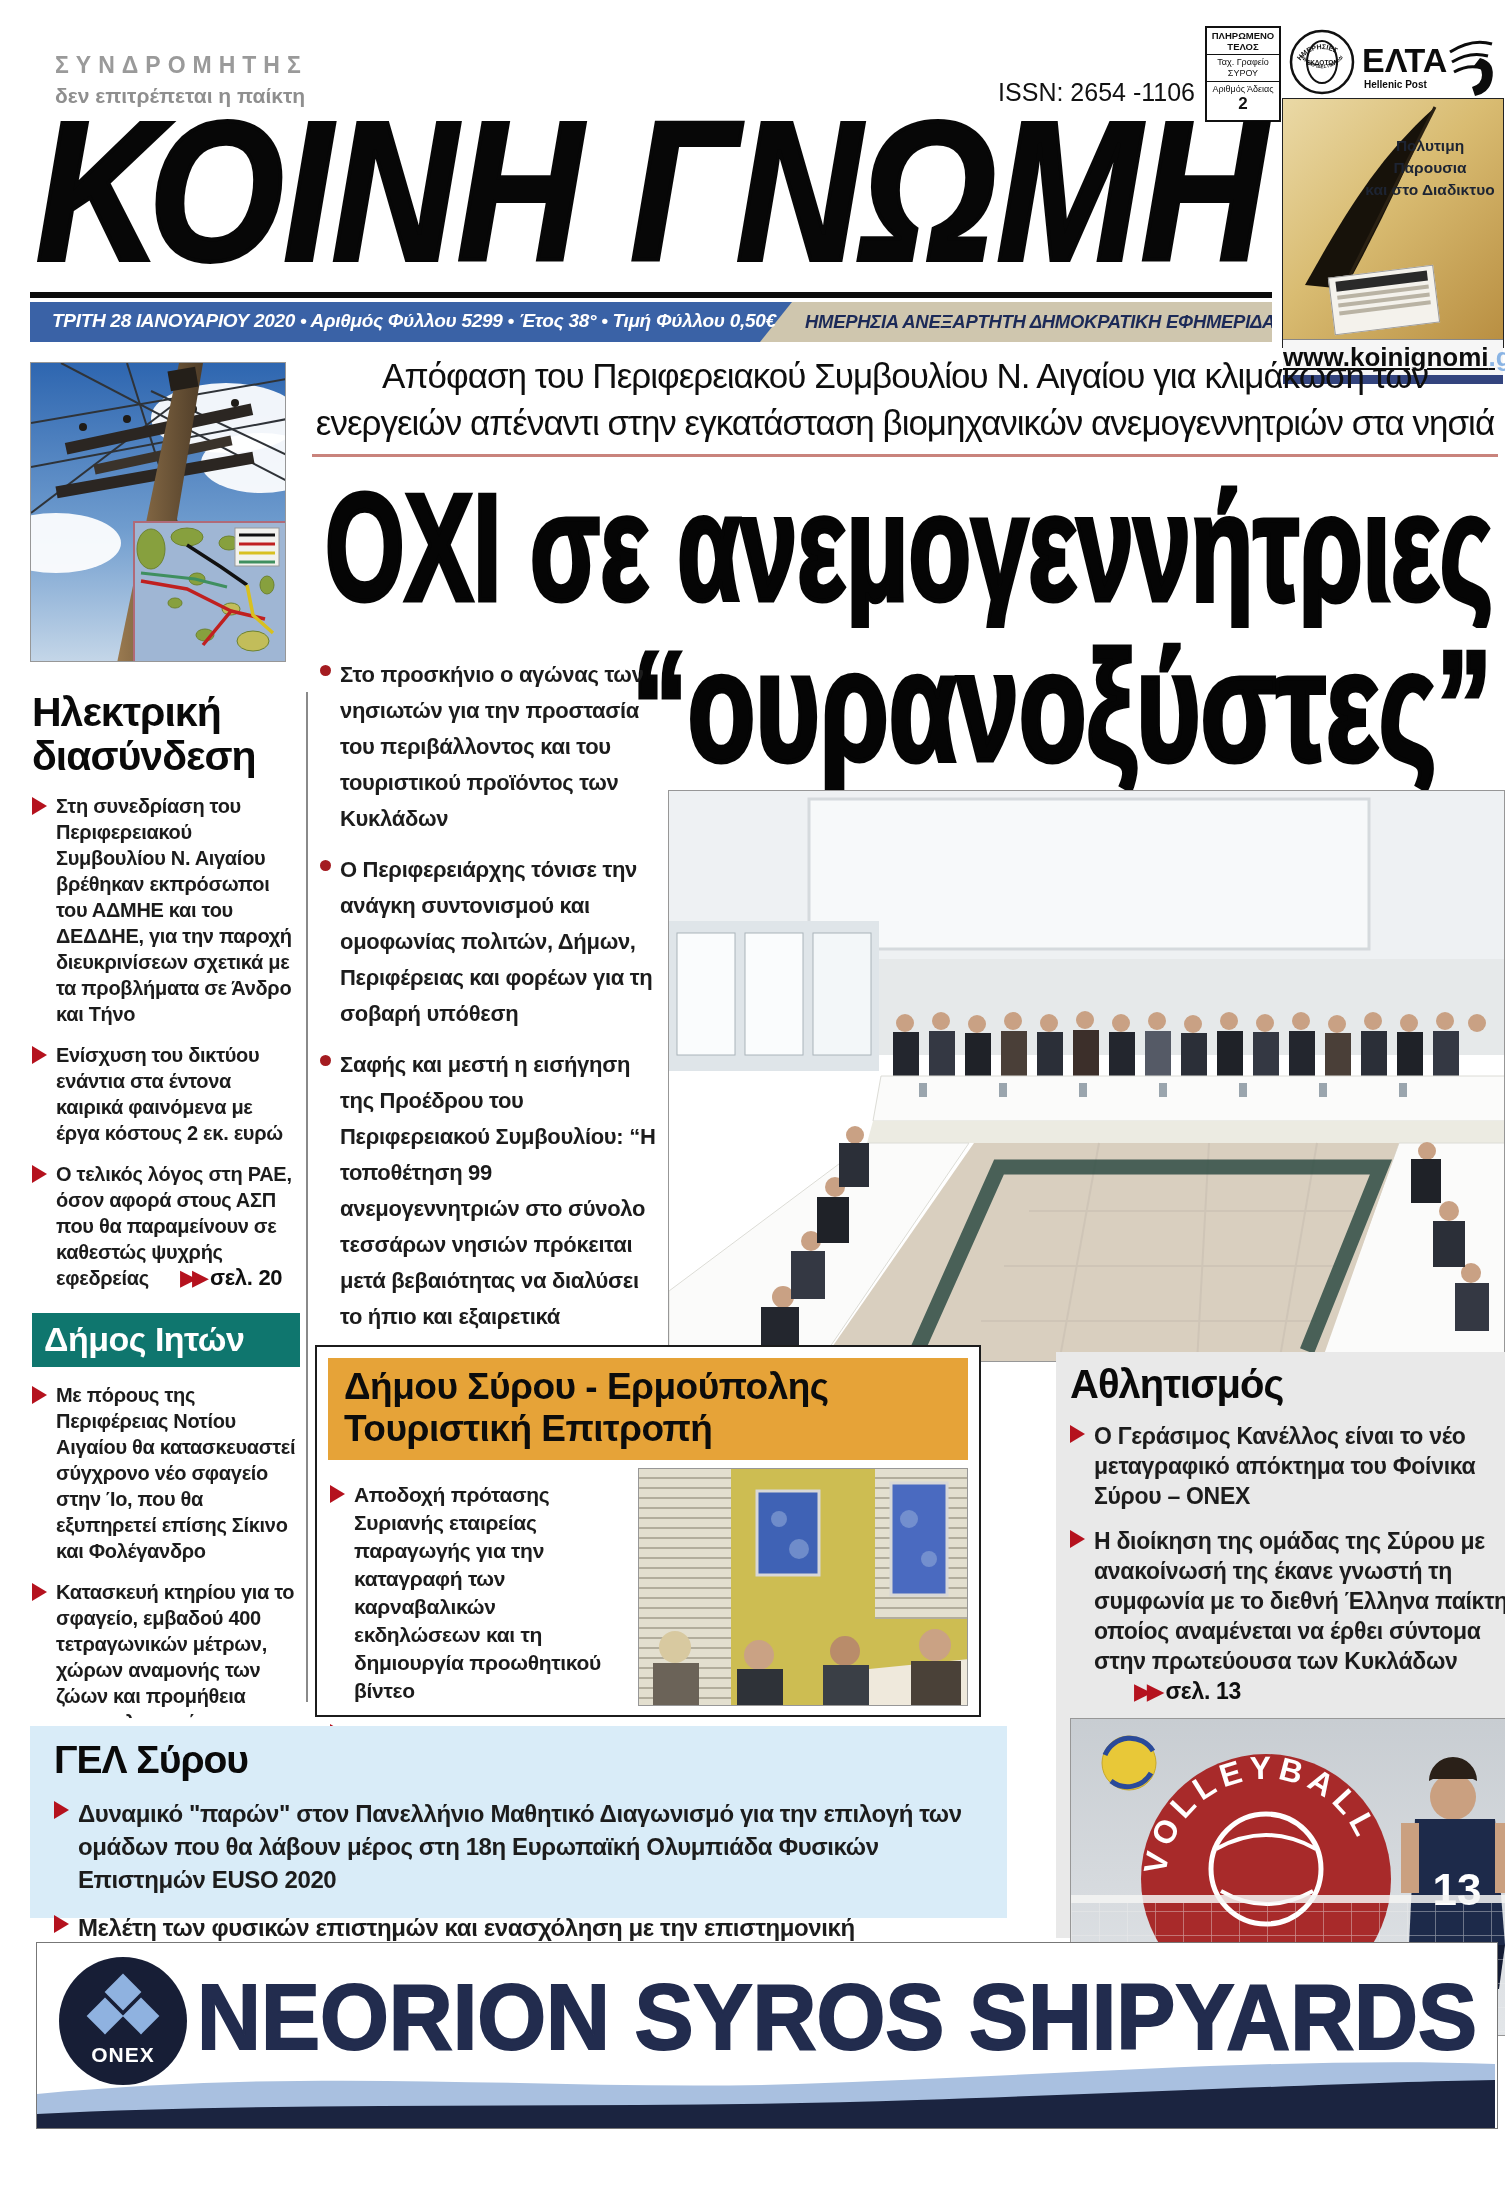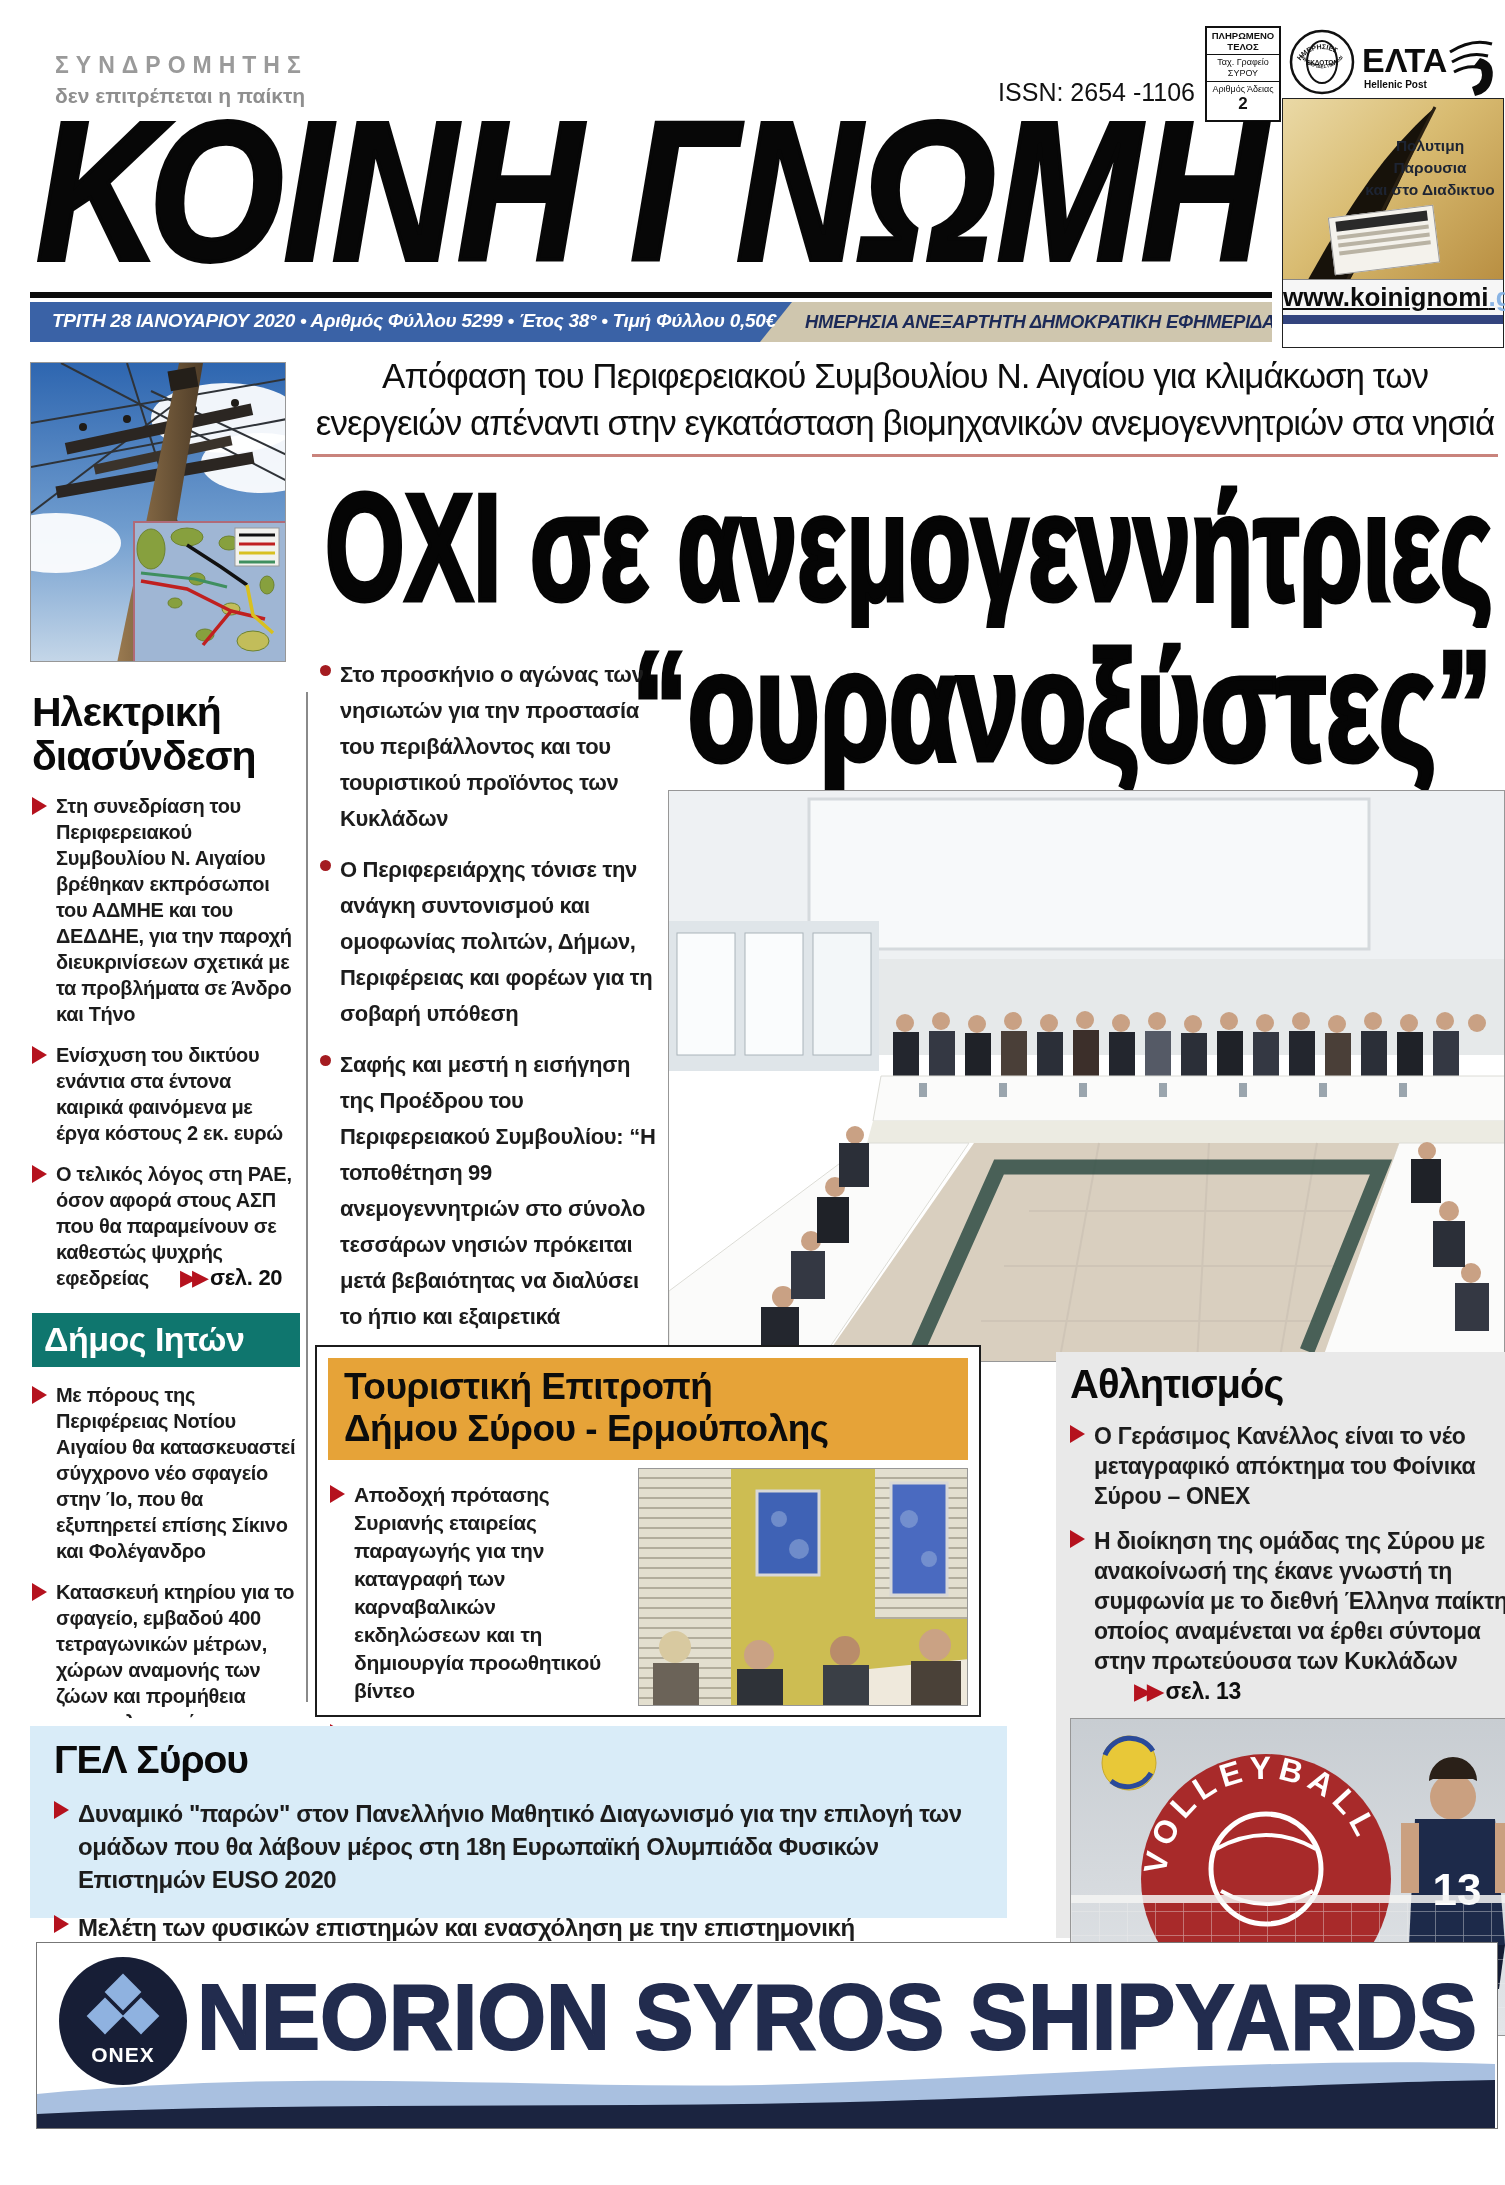--- a/index.html
+++ b/index.html
@@ -18,21 +18,21 @@
   .masthead-svg text{font-family:"Liberation Sans","DejaVu Sans",sans-serif;}
   .rule{background:#0c0c0c;}
   .datebar{height:40px;background:#cfc6ae;overflow:hidden;}
   .datebar .blue{position:absolute;left:0;top:0;height:100%;width:762px;background:#3a62a6;
                  clip-path:polygon(0 0,100% 0,calc(100% - 32px) 100%,0 100%);}
   .datebar .dtext{position:absolute;left:22px;top:8px;color:#fff;font-weight:bold;font-style:italic;
                   font-size:19px;letter-spacing:-.3px;white-space:nowrap;}
   .datebar .tag{position:absolute;left:775px;right:8px;top:9px;color:#1c2a58;font-weight:bold;
                 font-style:italic;font-size:18.5px;text-align:center;letter-spacing:-.3px;white-space:nowrap;}
   .promo{border:1.5px solid #222;background:#fff;}
-  .promo .img{position:relative;width:100%;height:180px;overflow:hidden;
+  .promo .img{position:relative;width:100%;height:240px;overflow:hidden;
               background:linear-gradient(135deg,#ead9a6 0%,#d9bc72 45%,#b98f42 100%);}
   .promo .ptext{position:absolute;right:8px;top:36px;width:130px;text-align:center;color:#1d2433;
                 font-weight:bold;font-size:15.5px;line-height:22px;}
   .promo .mini{position:absolute;left:48px;bottom:10px;width:104px;height:56px;background:#f4f2ec;
                border:1px solid #999;transform:rotate(-7deg);}
   .promo .mini i{display:block;height:10px;margin:4px 6px 0 6px;background:#2a2a2a;}
   .promo .mini em{display:block;height:4px;margin:4px 6px 0 6px;background:#b9b3a4;}
   .promo .web{position:relative;height:44px;background:#f6f6f6;text-align:center;border-top:1px solid #888;}
   .promo .web .wtxt{font-weight:bold;font-size:26px;line-height:34px;text-decoration:underline;color:#0c0c0c;}
   .promo .web .tld{color:#8ab4e4;}
@@ -377,22 +377,22 @@
           <rect x="490" y="292" width="8" height="14"></rect>
           <rect x="570" y="292" width="8" height="14"></rect>
           <rect x="650" y="292" width="8" height="14"></rect>
           <rect x="730" y="292" width="8" height="14"></rect>
         </g>
     </svg>
   </div>
 
   <div class="abs tbox" style="left:315px;top:1345px;width:666px;height:372px;">
     <div class="tbar">
+      <div>Δήμου Σύρου - Ερμούπολης</div>
       <div>Τουριστική Επιτροπή</div>
-      <div>Δήμου Σύρου - Ερμούπολης</div>
     </div>
     <div style="position:relative;margin-top:6px;height:248px;">
       <div style="position:absolute;left:2px;top:0;width:296px;">
         <div class="bullet">
             <span class="tri"></span>
           <span class="btxt">Αποδοχή πρότασης Συριανής εταιρείας παραγωγής για την καταγραφή των καρναβαλικών εκδηλώσεων και τη δημιουργία προωθητικού βίντεο</span>
           </div>
         <div class="bullet">
             <span class="tri"></span>
           <span class="btxt">Διάθεση ποσού έως 2.000 ευρώ για την παραγωγή του υλικού που θα προβάλλεται τα επόμενα χρόνια</span>

